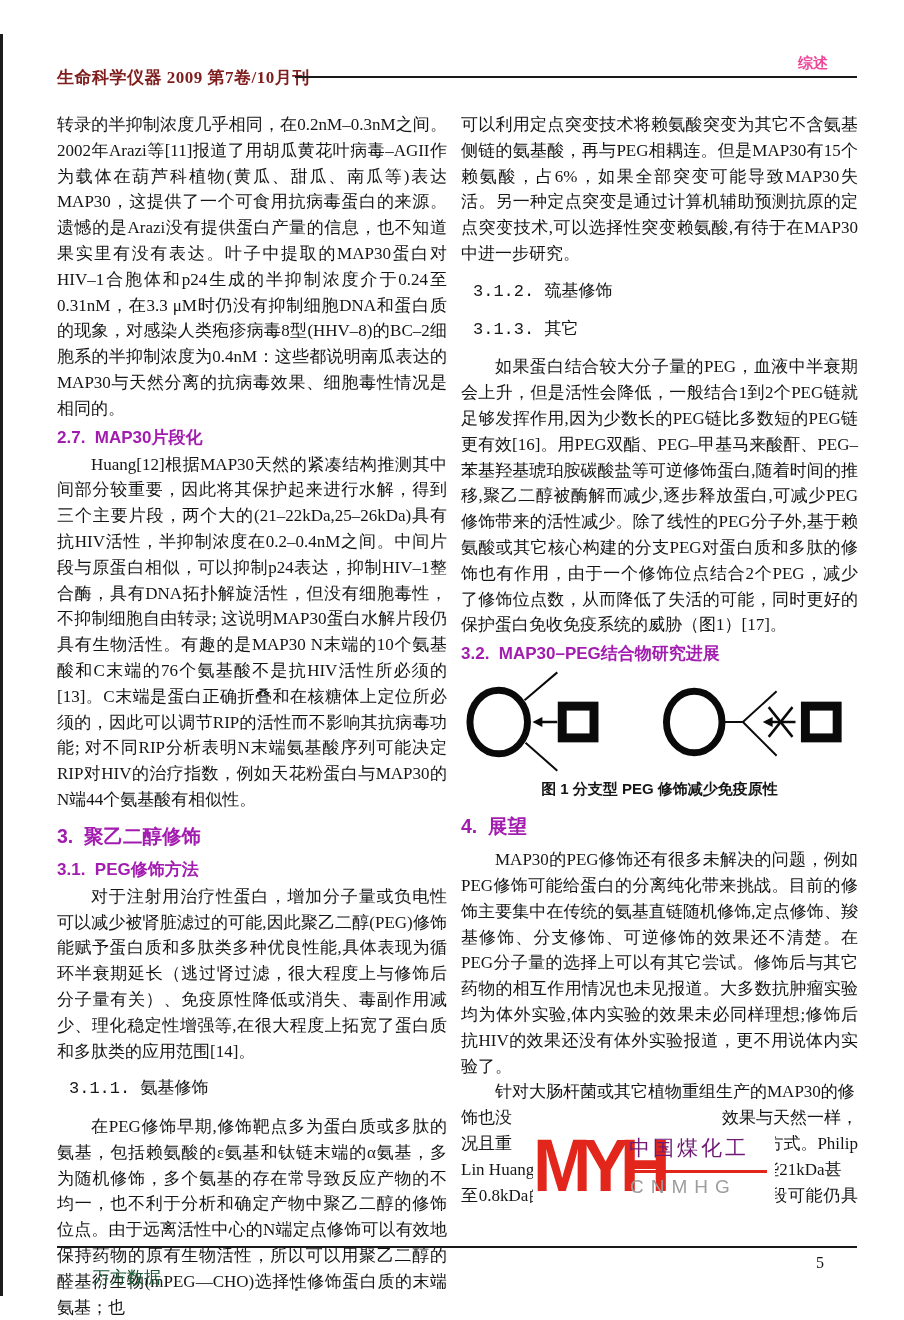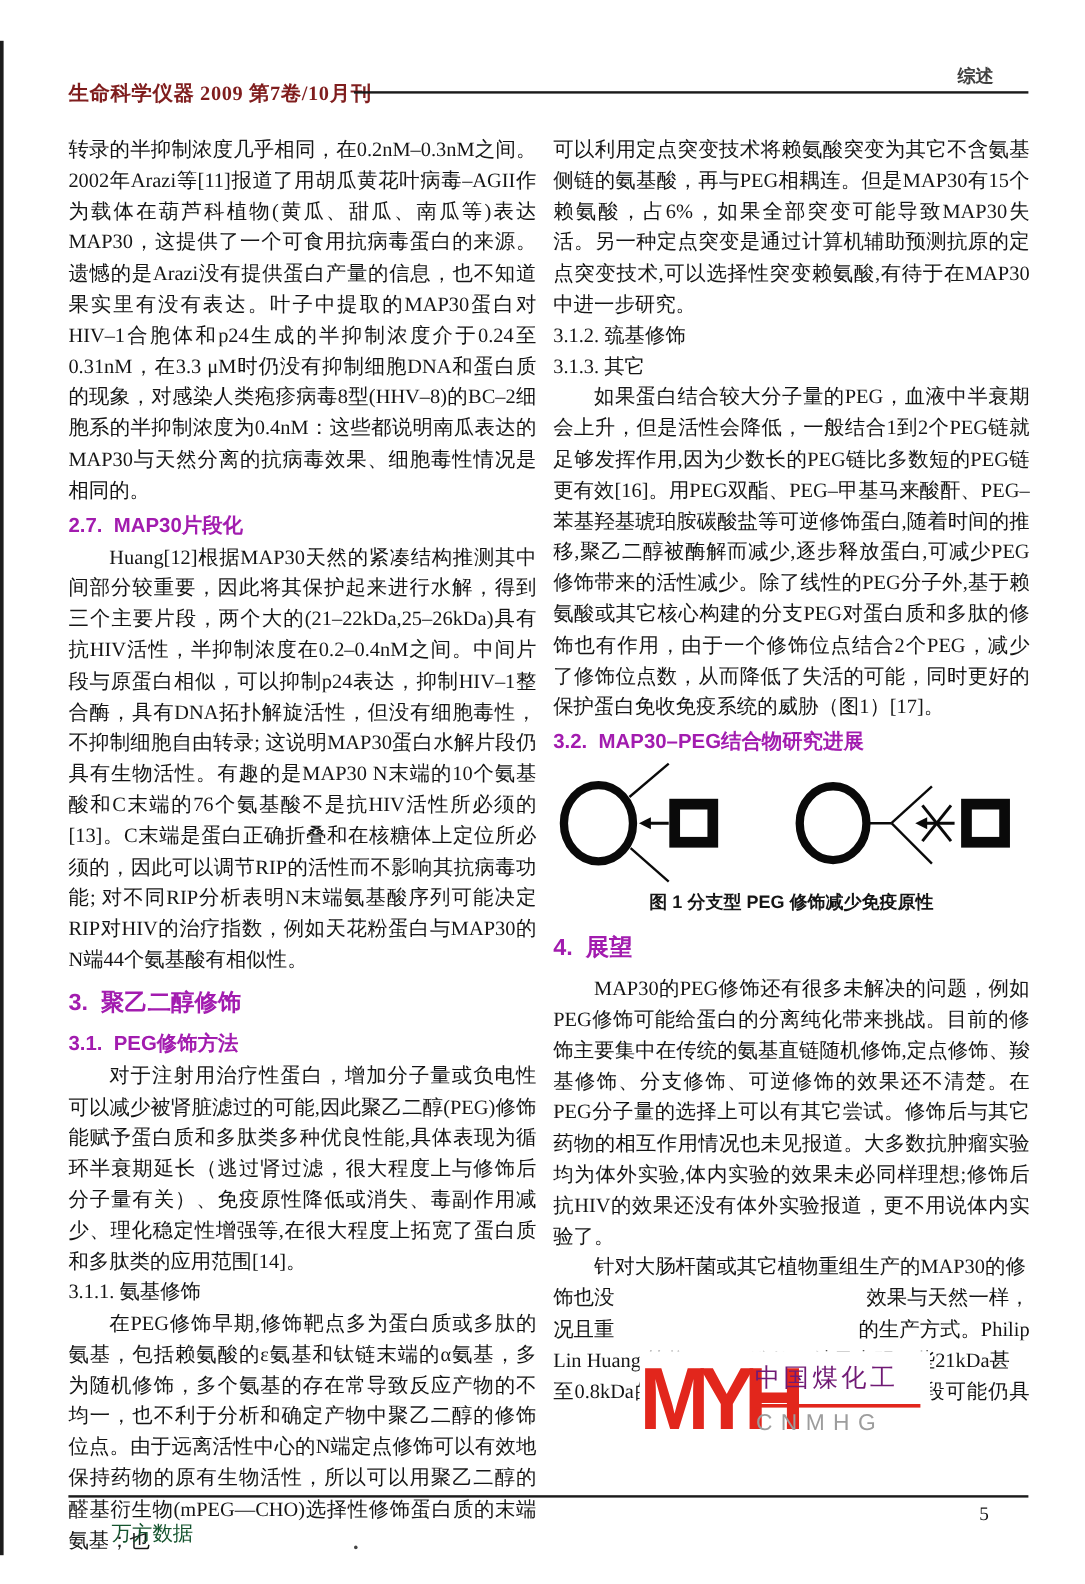--- a/index.html
+++ b/index.html
@@ -6,35 +6,35 @@
   .page{
     position:relative;width:904px;height:1320px;background:#ffffff;overflow:hidden;
     font-family:"Liberation Serif","DejaVu Serif",serif;color:#151515;
   }
   
   .edge-artifact{position:absolute;left:0;top:34px;width:3px;height:1262px;background:#1c1c1c;}
   .scan-dot{position:absolute;left:295px;top:1288px;width:3px;height:3px;background:#444;border-radius:50%;}
 
   
   .hdr-journal{position:absolute;left:57px;top:66px;font-size:17px;color:#7f1d1d;letter-spacing:.5px;font-weight:bold;}
-  .hdr-type{position:absolute;left:798px;top:54px;font-size:15px;font-weight:bold;color:#404040;
+  .hdr-type{position:absolute;left:798px;top:54px;font-size:15px;font-weight:bold;color:#ec4899;
             font-family:"Liberation Sans","DejaVu Sans",sans-serif;}
   .hdr-line{position:absolute;left:295px;top:76px;width:562px;height:2px;background:#1a1a1a;}
 
   
   .col{position:absolute;top:112px;font-size:17px;line-height:25.8px;text-align:justify;}
   .col-left{left:57px;width:390px;}
   .col-right{left:461px;width:397px;}
   .col p{margin:0;}
   .indent{text-indent:2em;}
   .h{white-space:pre-wrap;font-family:"Liberation Sans","DejaVu Sans",sans-serif;font-weight:bold;color:#a21caf;}
   .h-big{font-size:19.5px;margin:10px 0 8px 0;line-height:26px;}
   .h-mid{font-size:17px;margin:3px 0 2px 0;line-height:25px;}
-  .h-small{font-family:Liberation Serif, serif;font-weight:normal;font-size:17px;
-           margin:0;line-height:25.8px;white-space:pre-wrap;color:#151515;}
+  .h-small{font-family:Liberation Mono, monospace;font-weight:normal;font-size:17px;
+           margin:12px;line-height:25.8px;white-space:pre-wrap;color:#151515;}
 
   
   .figure-wrap{margin:4px 0 14px 0;}
   .figure-svg{display:block;margin:0 auto;}
   .figure-caption{margin-top:4px;text-align:center;font-family:"Liberation Sans","DejaVu Sans",sans-serif;
                   font-weight:bold;font-size:15px;line-height:20px;white-space:pre-wrap;}
 
   
   .line{height:25.8px;overflow:hidden;}
   .line-split{display:flex;justify-content:space-between;}

